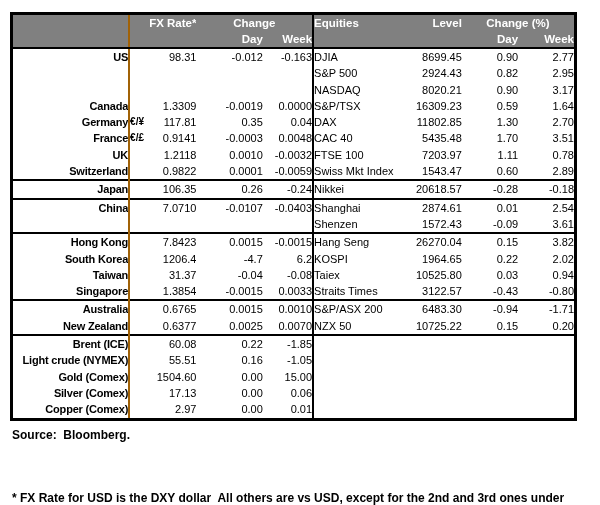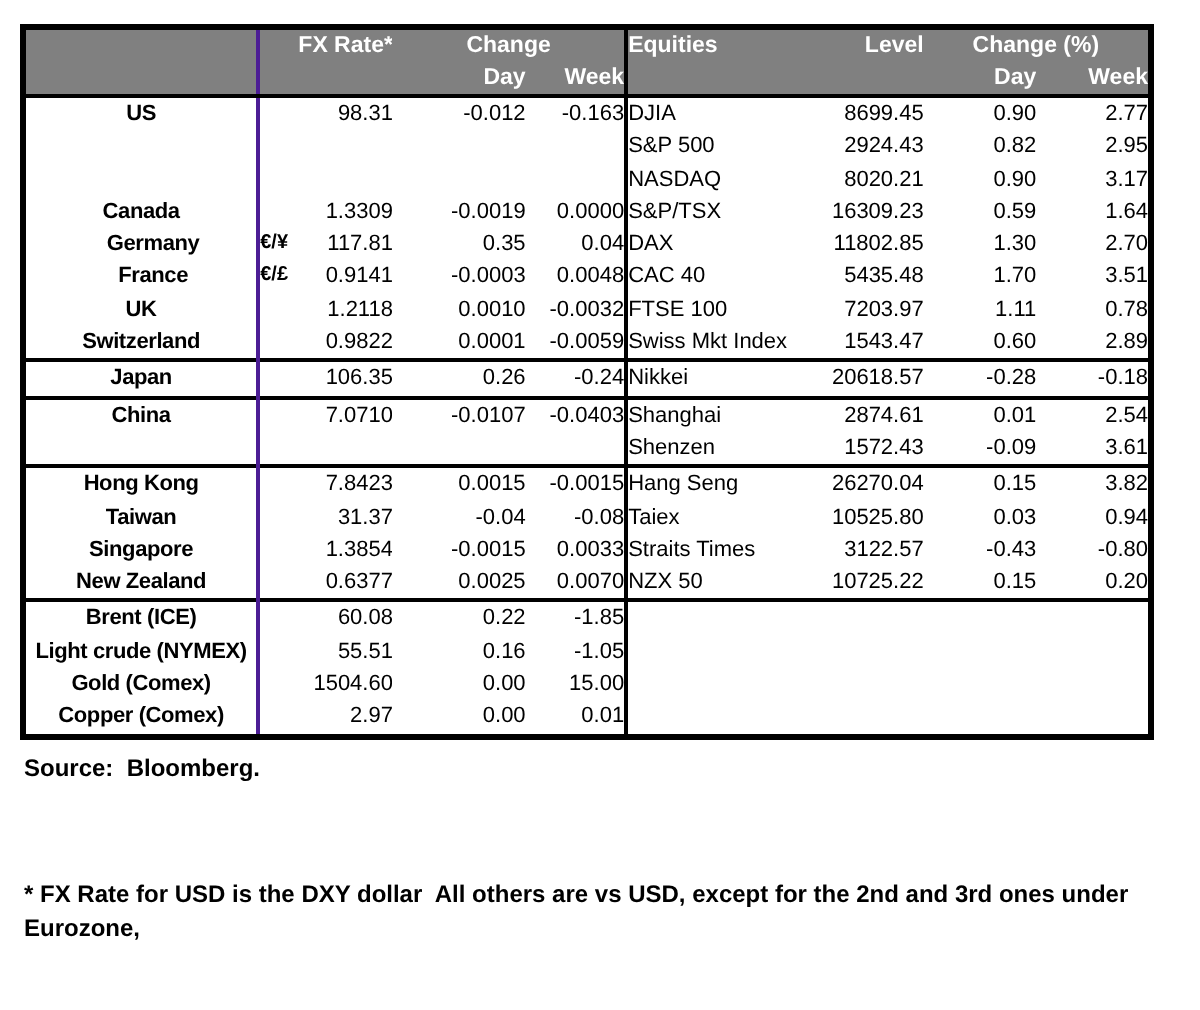--- a/index.html
+++ b/index.html
@@ -15,21 +15,21 @@
   }
   table.market th, table.market td{
     padding:0;overflow:hidden;white-space:nowrap;
     height:16px;line-height:16px;vertical-align:middle;
   }
   table.market td{height:16.3px;line-height:16.3px;}
   thead th{
     background:#808080;color:#fff;font-weight:bold;font-size:11.5px;
   }
   thead tr:last-child th{border-bottom:2px solid #000;}
-  .lbl{font-weight:bold;text-align:center;padding-left:3px;letter-spacing:-0.2px;border-right:2px solid #4c1d95;}
+  .lbl{font-weight:bold;text-align:right;padding-left:3px;letter-spacing:-0.2px;border-right:2px solid #a16207;}
   .lbl.indent{padding-left:12px;}
   .sym{font-weight:bold;font-size:10px;text-align:left;padding-left:1px;}
   .num{text-align:right;}
   .fxv{padding-right:2px;margin-left:44px;}
   .dayL{padding-right:2px;}
   .weekL{padding-right:3px;}
   .eqname{text-align:left;padding-left:4px;border-left:2px solid #000;margin-left:44px;}
   .level{padding-right:4px;}
   .dayR{padding-right:3px;}
   .weekR{padding-right:4px;}
@@ -203,20 +203,31 @@
           <td class="sym"></td>
           <td class="num fxv">7.8423</td>
           <td class="num dayL">0.0015</td>
           <td class="num weekL">-0.0015</td>
           <td class="eqname">Hang Seng</td>
           <td class="num level">26270.04</td>
           <td class="num dayR">0.15</td>
           <td class="num weekR">3.82</td>
         </tr>
         <tr>
+          <td class="lbl">South Korea</td>
+          <td class="sym"></td>
+          <td class="num fxv">1206.4</td>
+          <td class="num dayL">-4.7</td>
+          <td class="num weekL">6.2</td>
+          <td class="eqname">KOSPI</td>
+          <td class="num level">1964.65</td>
+          <td class="num dayR">0.22</td>
+          <td class="num weekR">2.02</td>
+        </tr>
+        <tr>
           <td class="lbl">Taiwan</td>
           <td class="sym"></td>
           <td class="num fxv">31.37</td>
           <td class="num dayL">-0.04</td>
           <td class="num weekL">-0.08</td>
           <td class="eqname">Taiex</td>
           <td class="num level">10525.80</td>
           <td class="num dayR">0.03</td>
           <td class="num weekR">0.94</td>
         </tr>
@@ -224,20 +235,31 @@
           <td class="lbl">Singapore</td>
           <td class="sym"></td>
           <td class="num fxv">1.3854</td>
           <td class="num dayL">-0.0015</td>
           <td class="num weekL">0.0033</td>
           <td class="eqname">Straits Times</td>
           <td class="num level">3122.57</td>
           <td class="num dayR">-0.43</td>
           <td class="num weekR">-0.80</td>
         </tr>
+        <tr class="sec">
+          <td class="lbl">Australia</td>
+          <td class="sym"></td>
+          <td class="num fxv">0.6765</td>
+          <td class="num dayL">0.0015</td>
+          <td class="num weekL">0.0010</td>
+          <td class="eqname">S&amp;P/ASX 200</td>
+          <td class="num level">6483.30</td>
+          <td class="num dayR">-0.94</td>
+          <td class="num weekR">-1.71</td>
+        </tr>
         <tr>
           <td class="lbl">New Zealand</td>
           <td class="sym"></td>
           <td class="num fxv">0.6377</td>
           <td class="num dayL">0.0025</td>
           <td class="num weekL">0.0070</td>
           <td class="eqname">NZX 50</td>
           <td class="num level">10725.22</td>
           <td class="num dayR">0.15</td>
           <td class="num weekR">0.20</td>
@@ -263,20 +285,31 @@
           <td class="num level"></td>
           <td class="num dayR"></td>
           <td class="num weekR"></td>
         </tr>
         <tr>
           <td class="lbl">Gold (Comex)</td>
           <td class="sym"></td>
           <td class="num fxv">1504.60</td>
           <td class="num dayL">0.00</td>
           <td class="num weekL">15.00</td>
+          <td class="eqname"></td>
+          <td class="num level"></td>
+          <td class="num dayR"></td>
+          <td class="num weekR"></td>
+        </tr>
+        <tr>
+          <td class="lbl">Silver (Comex)</td>
+          <td class="sym"></td>
+          <td class="num fxv">17.13</td>
+          <td class="num dayL">0.00</td>
+          <td class="num weekL">0.06</td>
           <td class="eqname"></td>
           <td class="num level"></td>
           <td class="num dayR"></td>
           <td class="num weekR"></td>
         </tr>
         <tr>
           <td class="lbl">Copper (Comex)</td>
           <td class="sym"></td>
           <td class="num fxv">2.97</td>
           <td class="num dayL">0.00</td>

